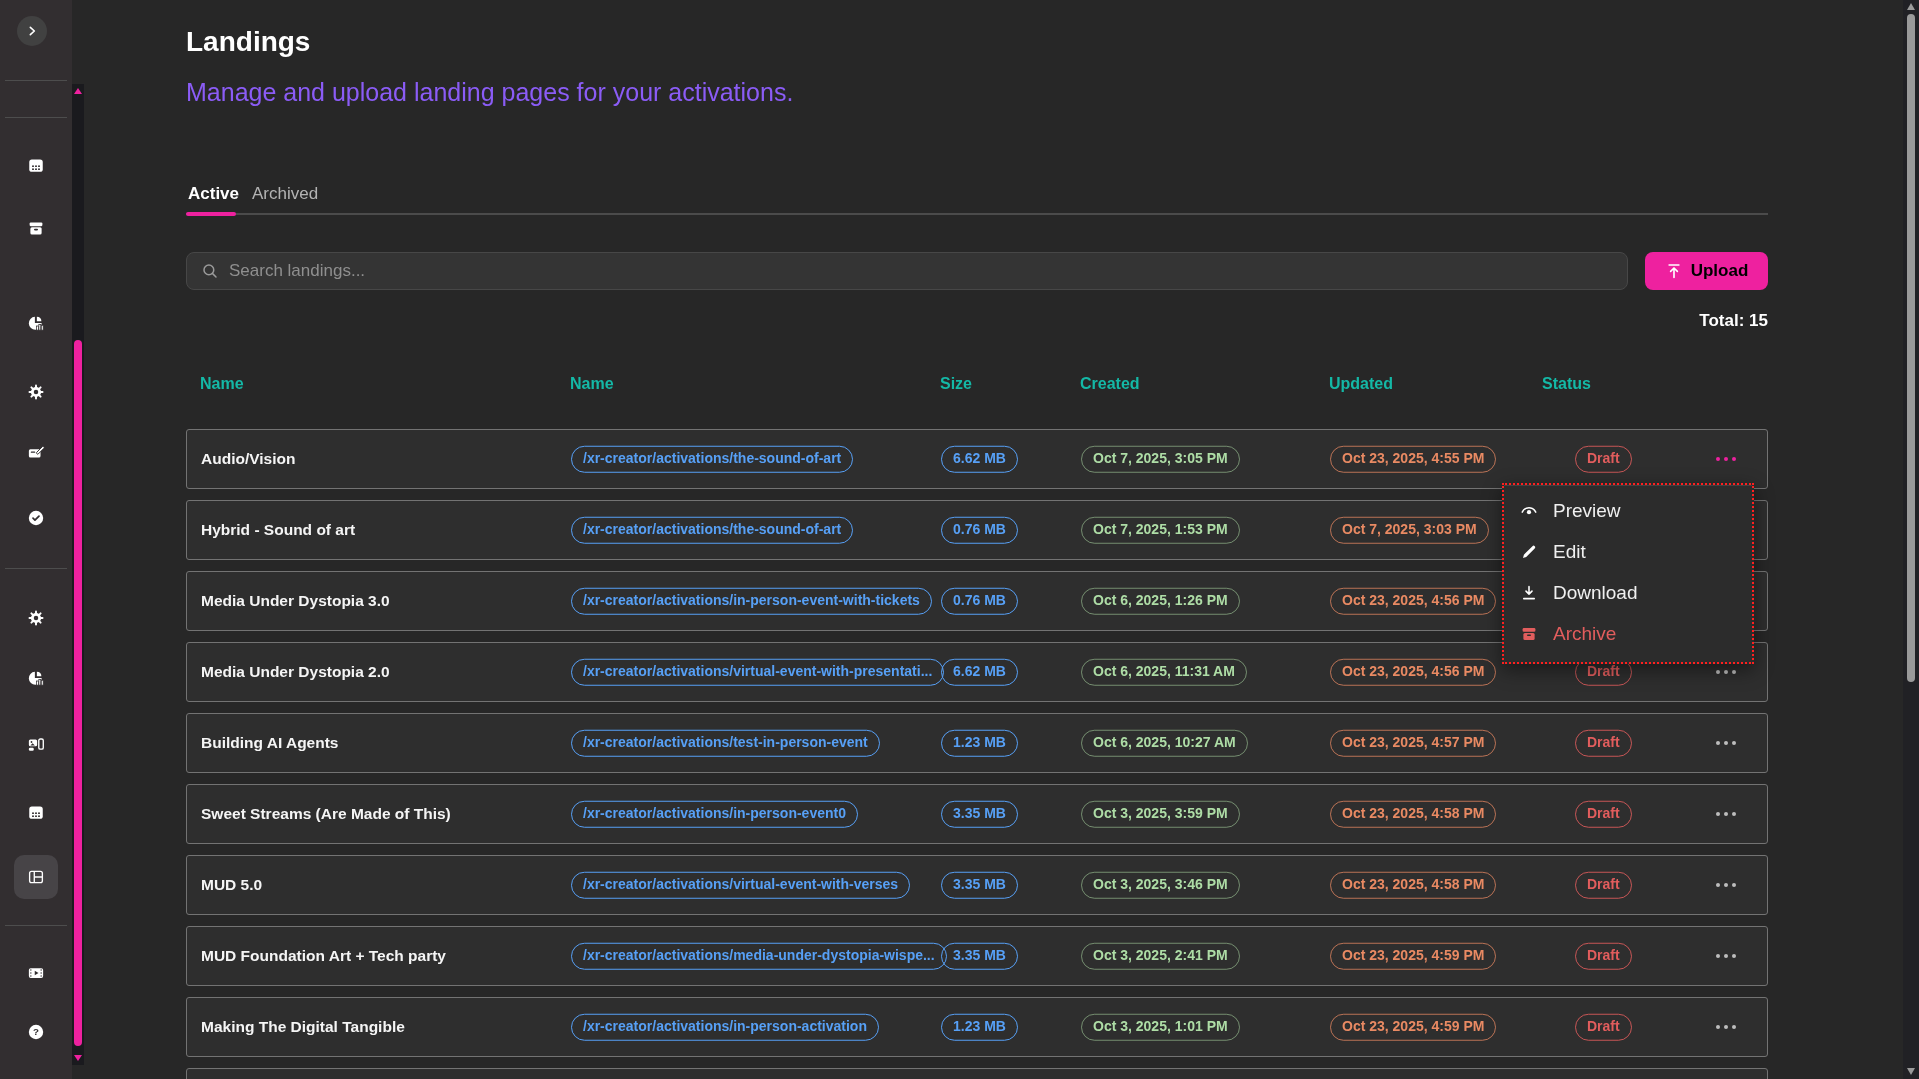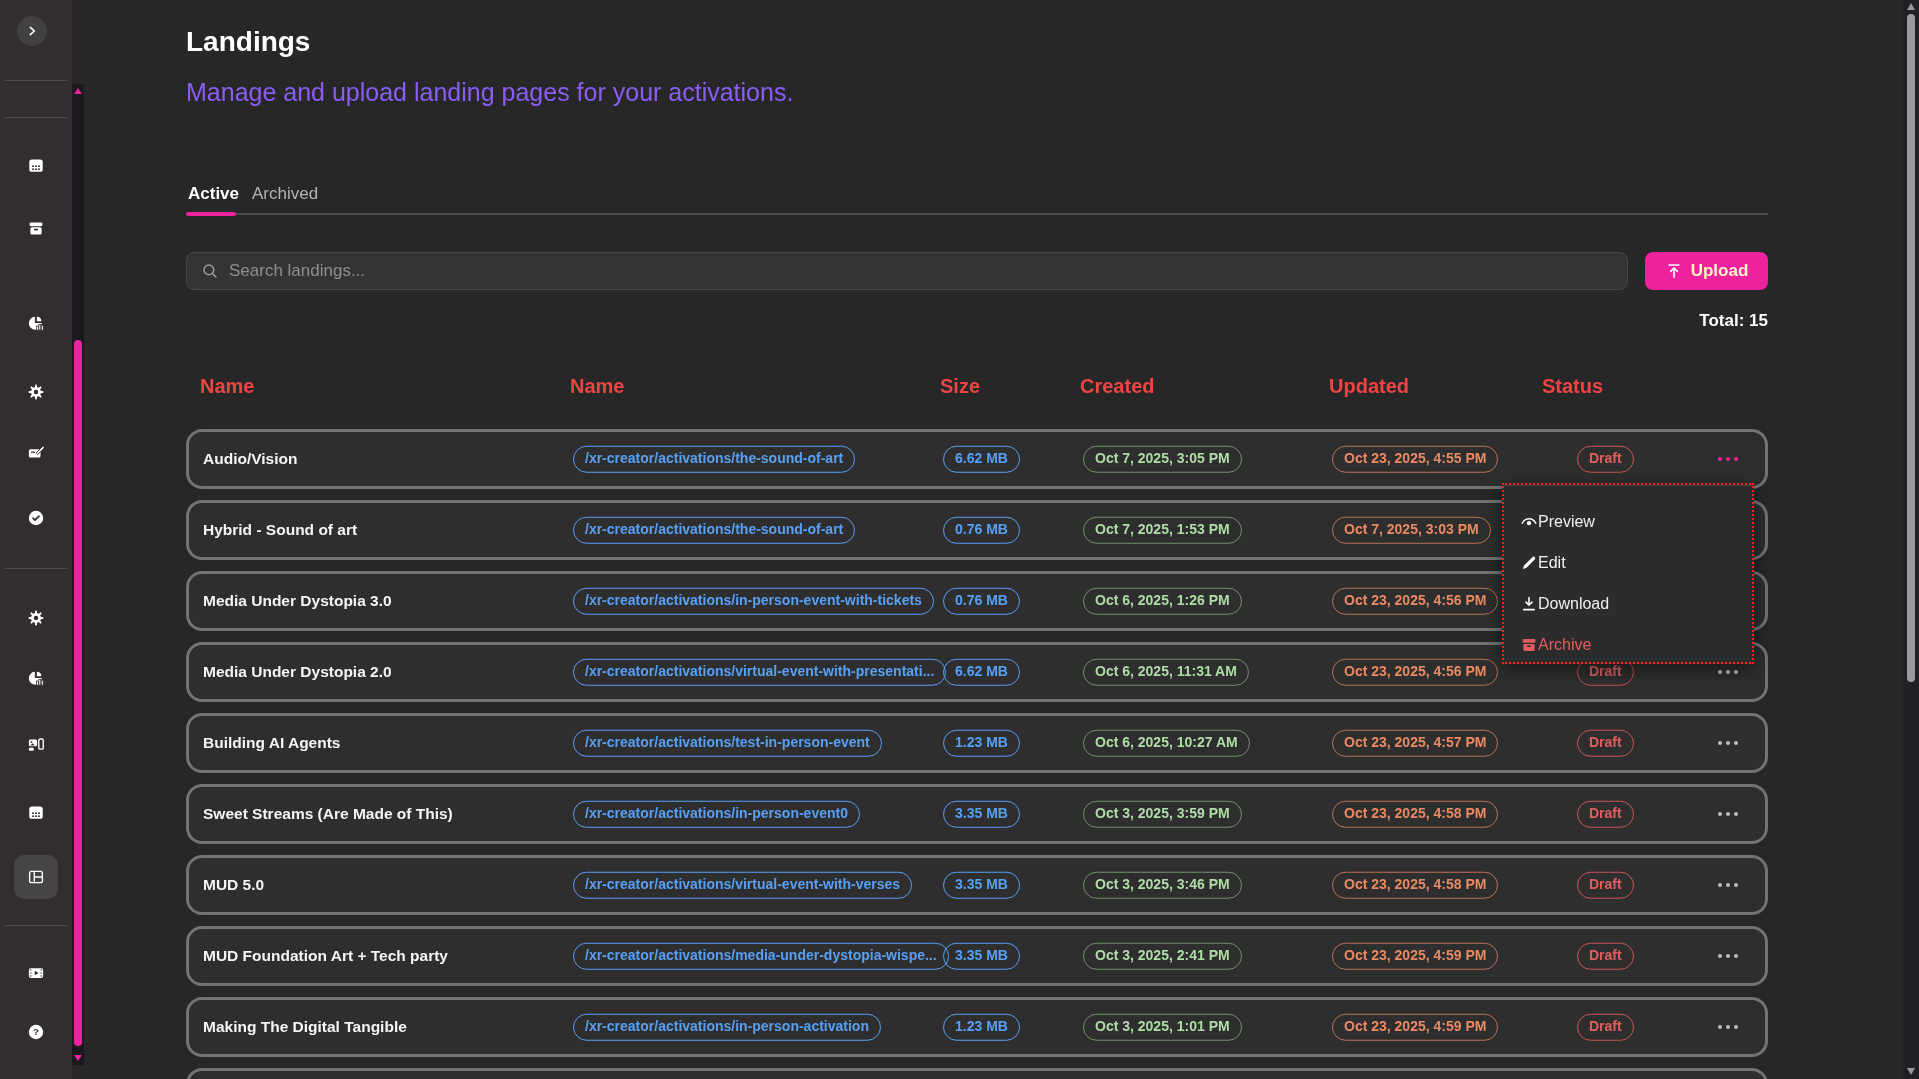--- a/index.html
+++ b/index.html
@@ -41,32 +41,32 @@
   .tab-archived { left:252px; color:#b3b3b3; }
   .tab-underline { position:absolute; left:186px; top:212px; width:50px; height:4px; background:var(--accent,#ee219f); border-radius:2px; }
 
   
   .search-box { position:absolute; left:186px; top:252px; width:1442px; height:38px; background:#343434;
     border:1px solid #474747; border-radius:8px; display:flex; align-items:center; padding-left:14px; }
   .search-box input { flex:1; background:transparent; border:none; outline:none; color:#cfcfcf;
     font-size:17px; font-family:"Liberation Sans", sans-serif; margin-left:10px; }
   .search-box input::placeholder { color:#8f8f8f; }
   .upload-btn { position:absolute; left:1645px; top:252px; width:123px; height:38px; background:var(--accent,#ee219f);
-    border:none; border-radius:8px; color:#fef9c3; font-size:17px; font-weight:bold; cursor:pointer;
+    border:none; border-radius:8px; color:#000000; font-size:17px; font-weight:bold; cursor:pointer;
     display:flex; align-items:center; justify-content:center; gap:8px; font-family:"Liberation Sans", sans-serif; }
   .total-label { position:absolute; left:1468px; top:311px; width:300px; text-align:right; font-size:17px; font-weight:bold; color:#fff; }
 
   
-  .thead { position:absolute; left:186px; top:375px; width:1582px; height:20px; font-size:20px; font-weight:bold; color:#ef4444; }
+  .thead { position:absolute; left:186px; top:375px; width:1582px; height:20px; font-size:16px; font-weight:bold; color:#14b8a6; }
   .th { position:absolute; top:0; white-space:nowrap; }
   .th-name { left:14px; } .th-route { left:384px; } .th-size { left:754px; }
   .th-created { left:894px;text-align:right; } .th-updated { left:1143px; } .th-status { left:1356px; }
 
   .row-card { position:absolute; left:186px; width:1582px; height:60px; background:#2e2e2e;
-    border:3px solid #737373; border-radius:16px; z-index:1; }
+    border:1px solid #737373; border-radius:3px; z-index:1; }
   .cell { position:absolute; top:50%; transform:translateY(-50%); white-space:nowrap; }
   .c-name { left:14px; font-size:15.5px; font-weight:bold; color:#f5f5f5; }
   .c-route { left:384px; } .c-size { left:754px; } .c-created { left:894px; }
   .c-updated { left:1143px; } .c-status { left:1388px; }
   .c-actions { left:1522px; width:34px; height:24px; display:flex; align-items:center; justify-content:center; gap:4px; cursor:pointer; }
   .dot { width:4px; height:4px; border-radius:50%; background:#bdbdbd; }
   .c-actions.hot .dot { background:var(--accent,#ee219f); }
 
   .badge { display:inline-block; border-radius:999px; padding:3px 11px 4px; font-size:14px; font-weight:bold; line-height:1.25; }
   .b-blue   { color:var(--blue,#57a0f6);   border:1.5px solid var(--blue,#57a0f6); }
@@ -77,21 +77,21 @@
   
   .ctx-menu { position:absolute; left:1502px; top:483px; width:252px; background:#2c2c2c;
     border:2px dotted var(--menuborder,#ff1f1f); z-index:50; box-shadow:0 6px 18px rgba(0,0,0,.45); }
   .ctx-publish { display:flex; align-items:center; padding:9px 16px 9px 16px; }
   .ctx-publish-label { font-size:17px; color:#fff; }
   .toggle { margin-left:auto; width:46px; height:23px; border:1.5px solid #7a7a7a; border-radius:13px;
     background:#2c2c2c; position:relative; cursor:pointer; }
   .toggle-knob { position:absolute; left:2px; top:1.5px; width:17px; height:17px; border-radius:50%; background:#a8a8a8; }
   .ctx-sep { height:1px; background:#424242; margin:0; }
   .ctx-items { padding:4px 0 8px; }
-  .ctx-item { display:flex; align-items:flex-end; padding:0 16px; height:41px; font-size:16px; color:#f0f0f0; cursor:pointer; }
+  .ctx-item { display:flex; align-items:center; gap:15px; padding:0 16px; height:41px; font-size:19px; color:#f0f0f0; cursor:pointer; }
   .ctx-item.danger { color:var(--red,#e25d5d); }
   .icon-box { width:18px; height:18px; display:flex; align-items:center; justify-content:center; }
 </style>
 </head>
 <body>
 
 <nav class="sidebar">
   <button class="sb-toggle">
     <span class="icon-box">
       <svg width="16" height="16" viewBox="0 0 24 24">

